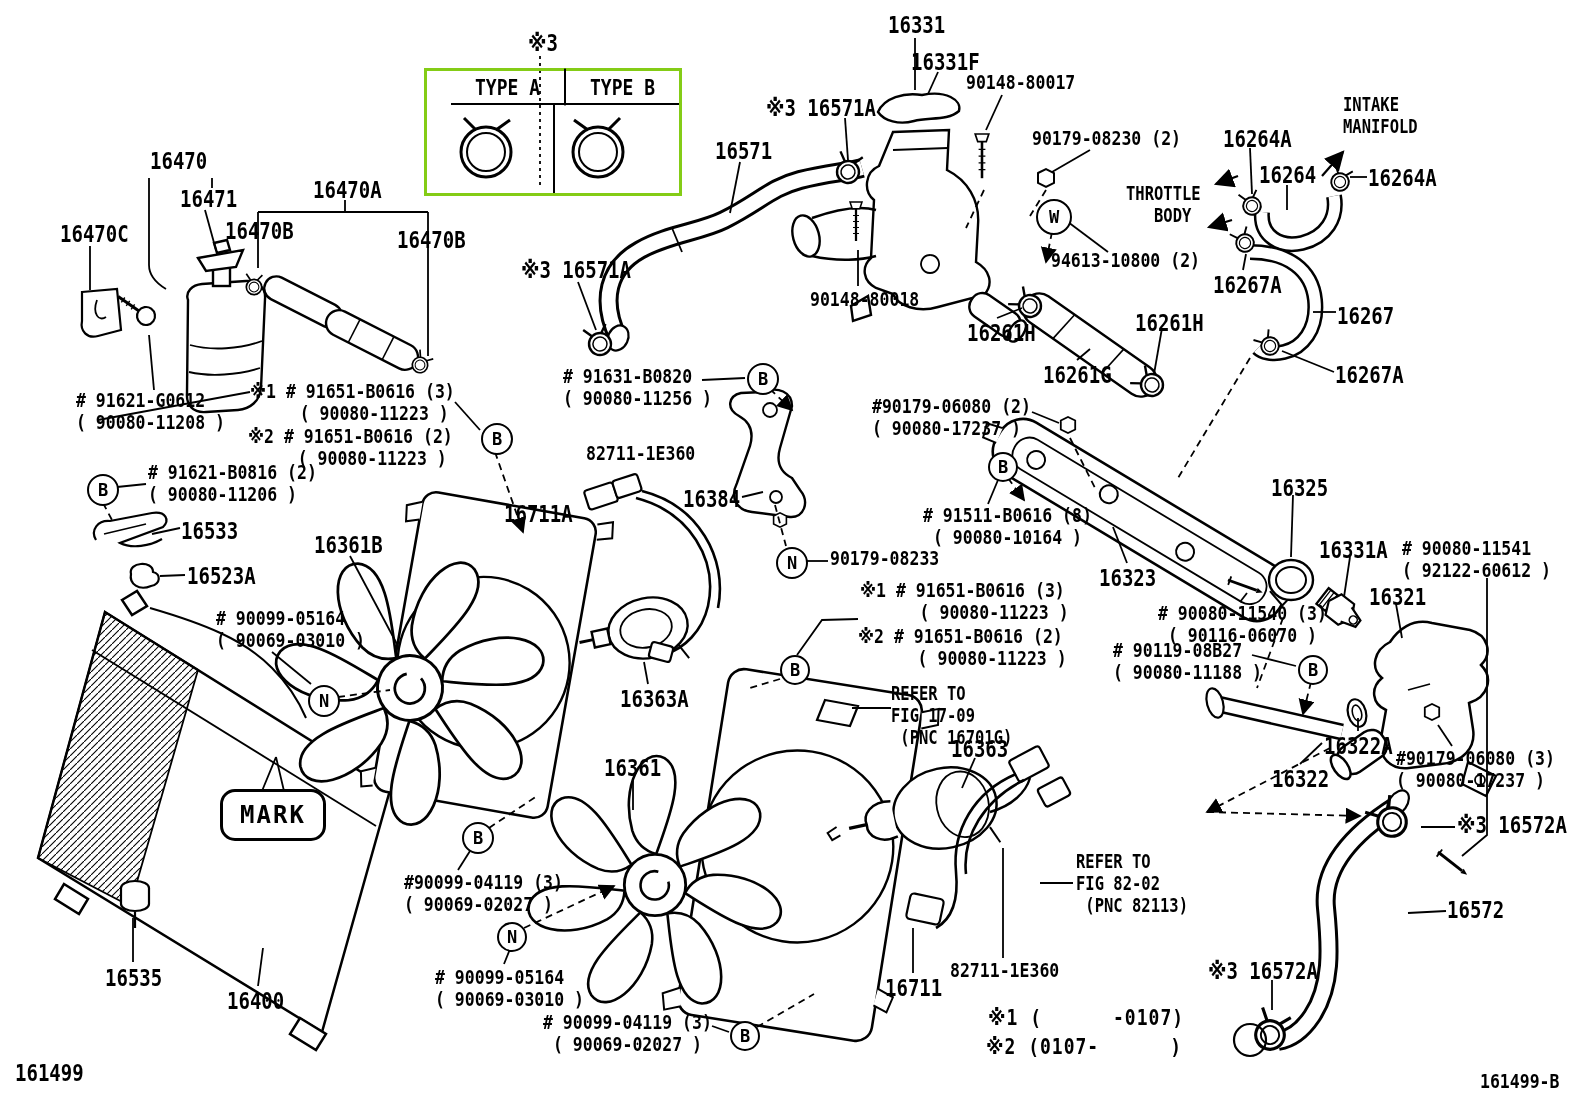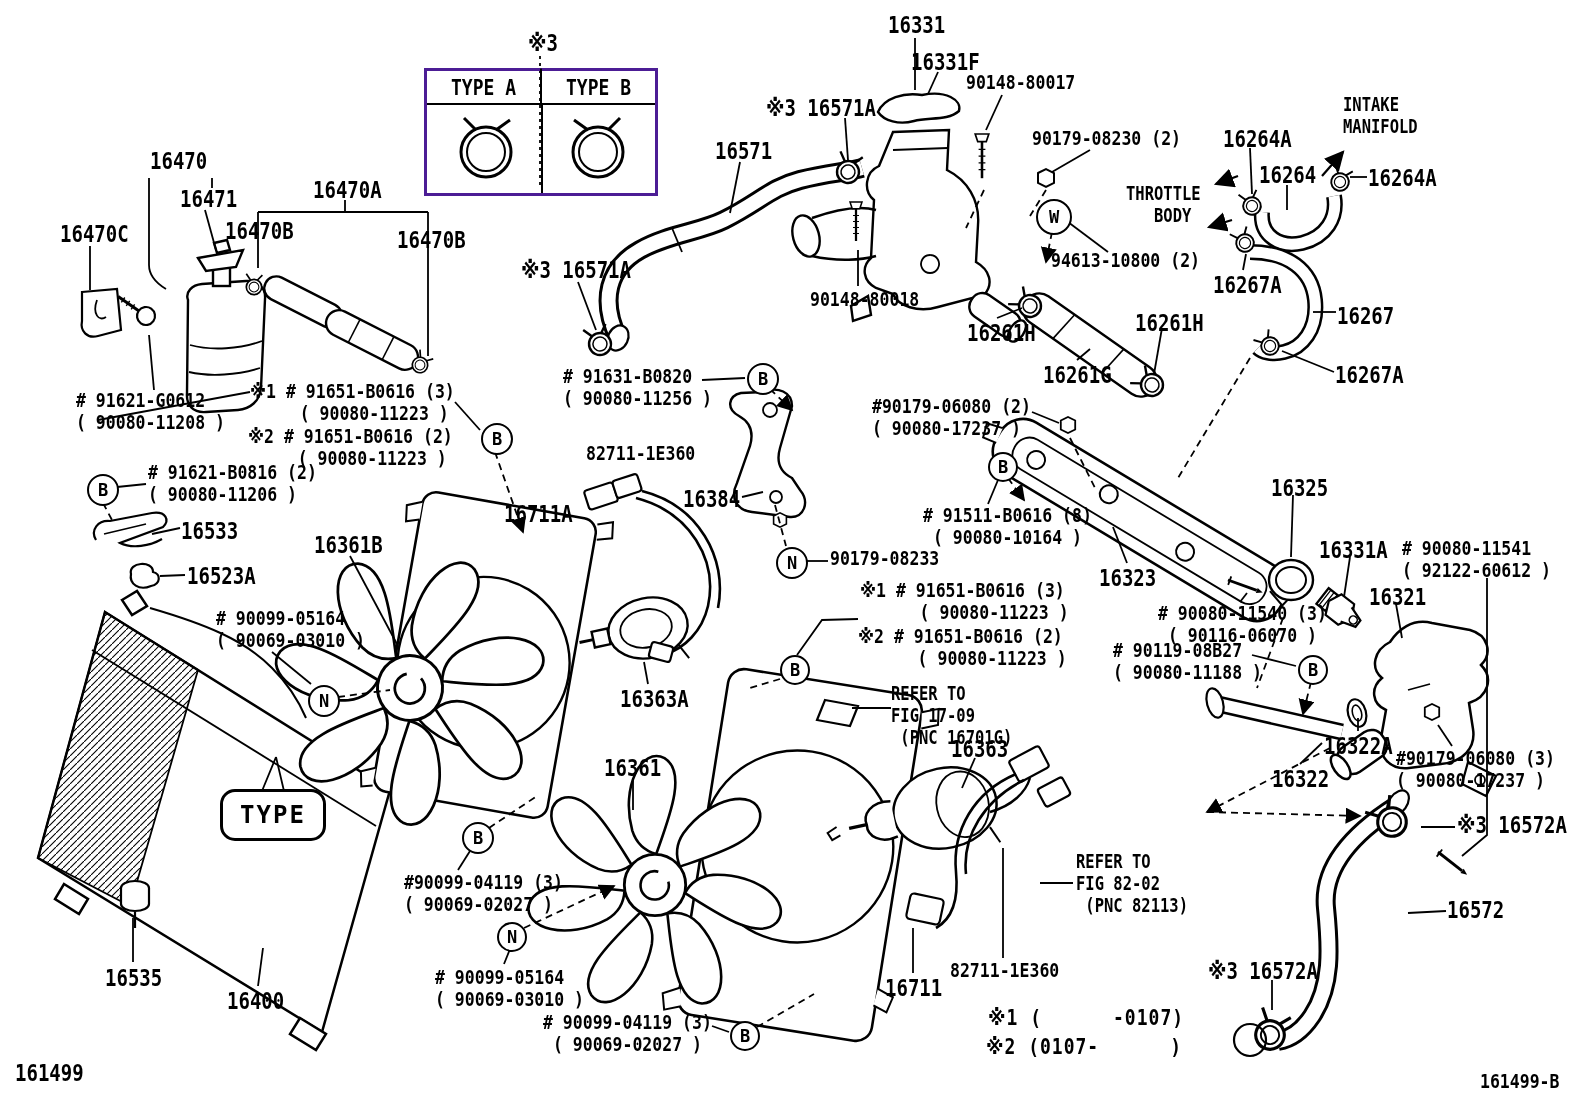--- a/index.html
+++ b/index.html
@@ -10,21 +10,21 @@
   .lbl{position:absolute;white-space:pre;font-weight:bold;line-height:1.12;
        transform-origin:0 0;transform:scaleY(1.22);letter-spacing:0;}
   .s-big{font-size:19px;}
   .s-num{font-size:16.5px;}
   .s-head{font-size:15.5px;line-height:1.15;}
   .s-foot{font-size:18px;letter-spacing:1px;}
   .callout{position:absolute;border:2.5px solid #000;border-radius:50%;background:#fff;
            display:flex;align-items:center;justify-content:center;
            font-weight:bold;font-size:17px;z-index:4;}
   #type-table{position:absolute;left:424px;top:68px;width:228px;height:122px;
-              border:3px solid #4c1d95;z-index:2;background:transparent;}
+              border:3px solid #84cc16;z-index:2;background:transparent;padding-left:24px;}
   #type-table .tt-head{display:flex;height:32px;border-bottom:2.5px solid #000;}
   #type-table .tt-cell{flex:1;display:flex;align-items:center;justify-content:center;
               font-weight:bold;font-size:18px;transform:scaleY(1.15);}
   #type-table .tt-cell + .tt-cell{border-left:2.5px solid #000;}
   #type-table .tt-divider{position:absolute;left:50%;top:32px;bottom:0;width:0;border-left:2.5px solid #000;}
   #mark-box{position:absolute;left:220px;top:789px;width:100px;height:46px;
             border:3px solid #000;border-radius:15px;background:#fff;z-index:2;
             display:flex;align-items:center;justify-content:center;
             font-weight:bold;font-size:24px;letter-spacing:2px;}
 </style>
@@ -392,21 +392,21 @@
   </svg>
 
   <div id="type-table">
     <div class="tt-head">
       <div class="tt-cell">TYPE A</div>
       <div class="tt-cell">TYPE B</div>
     </div>
     <div class="tt-divider"></div>
   </div>
 
-  <div id="mark-box">TYPE</div>
+  <div id="mark-box">MARK</div>
 
   <div id="labels-layer">
       <div class="lbl s-big" style="left: 528px; top: 30px;">※3</div>
       <div class="lbl s-big" style="left: 150px; top: 148px;">16470</div>
       <div class="lbl s-big" style="left: 180px; top: 186px;">16471</div>
       <div class="lbl s-big" style="left: 60px; top: 221px;">16470C</div>
       <div class="lbl s-big" style="left: 225px; top: 218px;">16470B</div>
       <div class="lbl s-big" style="left: 313px; top: 177px;">16470A</div>
       <div class="lbl s-big" style="left: 397px; top: 227px;">16470B</div>
       <div class="lbl s-big" style="left: 888px; top: 12px;">16331</div>

